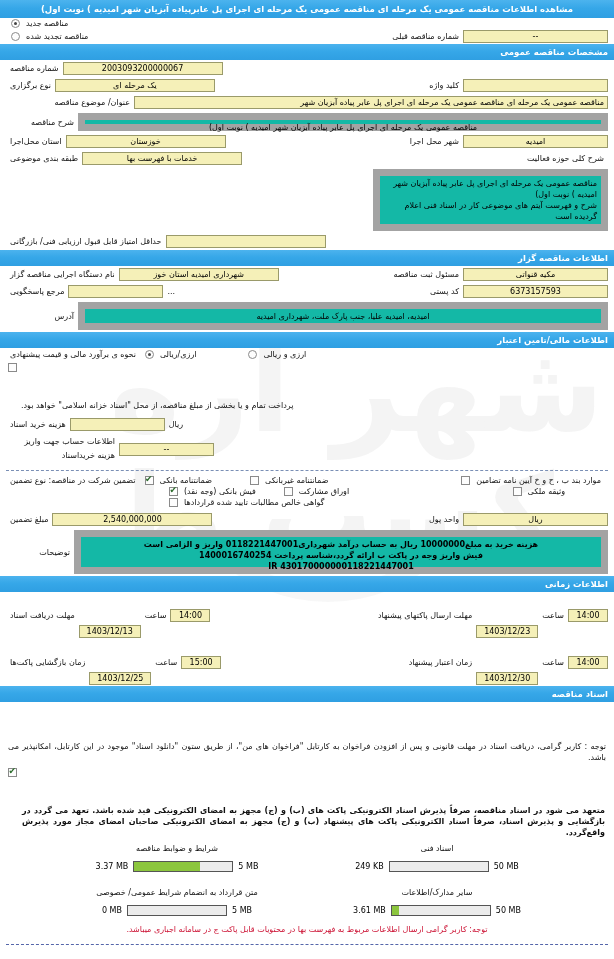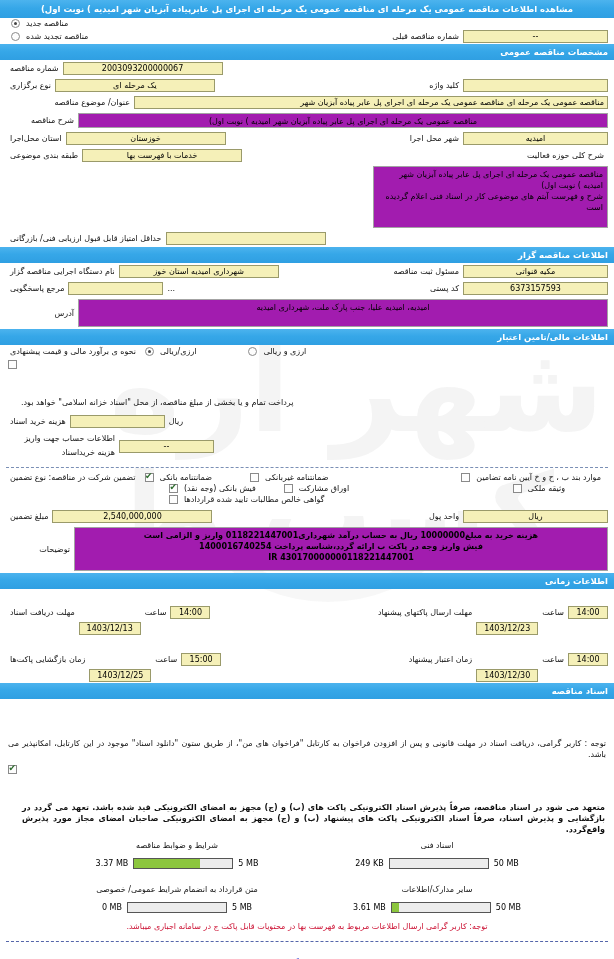--- a/index.html
+++ b/index.html
@@ -100,22 +100,22 @@
     color: #000;
   }
   .fld.wide   { width: 160px; }
   .fld.med    { width: 145px; }
   .fld.sm     { width: 95px;  }
   .fld.date   { width: 62px; margin-top: 32px;  }
   .fld.time   { width: 40px;  }
   .fld.full   { width: 474px; text-align: right; }
 
   .box {
-    border: 1px solid #a3a3a3;
-    background: #a21caf;
+    border: 7px solid #a3a3a3;
+    background: #14b8a6;
     font-size: 8px;
     padding: 2px 4px;
     box-sizing: border-box;
     text-align: right;
     line-height: 11px;
     color: #000;
   }
   .box.desc   { width: 530px; height: 15px; line-height: 11px; text-align: center; }
   .box.addr   { width: 530px; height: 28px; text-align: center; line-height: 12px; }
   .box.multi  { width: 235px; height: 62px; }

